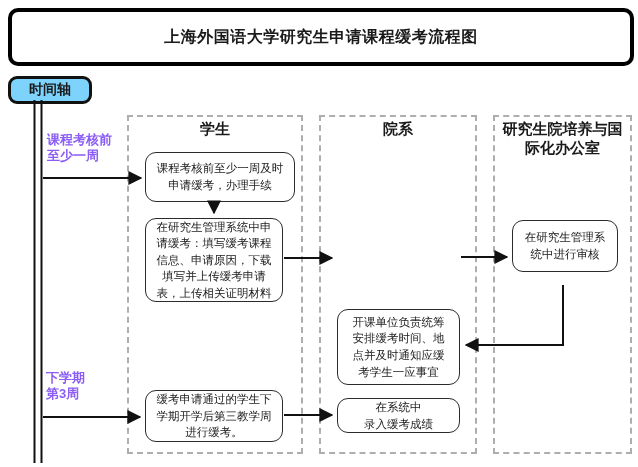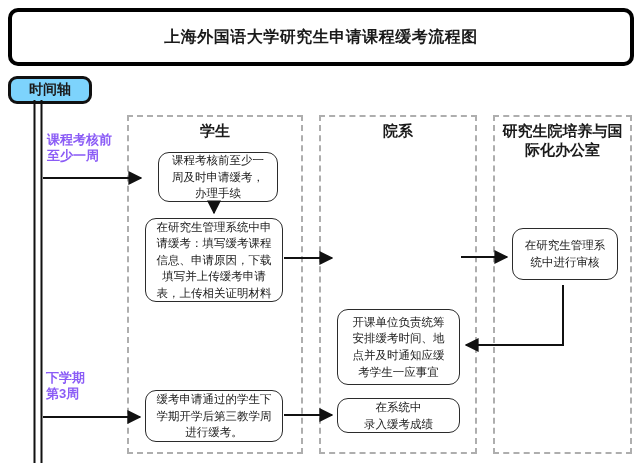--- a/index.html
+++ b/index.html
@@ -59,20 +59,21 @@
   .m1 { left: 47px; top: 132px; }
   .m2 { left: 46px; top: 370px; }
   
   .lane {
     position: absolute;
     top: 115px;
     height: 339px;
     border: 2px dashed #aeaeae;
     background: #ffffff;
     box-sizing: border-box;
+    font-family: Liberation Mono, monospace;
   }
   .lane-student    { left: 127px; width: 176px; }
   .lane-department { left: 319px; width: 158px; }
   .lane-gradschool { left: 493px; width: 139px; }
   .lane-header {
     margin-top: 5px;
     text-align: center;
     font-size: 15px;
     font-weight: bold;
     line-height: 1.25;
@@ -88,27 +89,27 @@
     display: flex;
     align-items: center;
     justify-content: center;
     text-align: center;
     font-size: 11.5px;
     line-height: 1.44;
     color: #1a1a1a;
     padding: 2px 9px;
     white-space: pre-line;
   }
-  .s1 { left: 145px; top: 152px; width: 120px; height: 50px; margin-left: 13px; }
+  .s1 { left: 145px; top: 152px; width: 150px; height: 50px; }
   .s2 { left: 145px; top: 218px; width: 138px; height: 84px; }
   .s3 { left: 145px; top: 390px; width: 138px; height: 52px; }
   .d1 { left: 337px; top: 220px; width: 123px; height: 76px; }
   .d2 { left: 337px; top: 309px; width: 123px; height: 76px; }
   .d3 { left: 337px; top: 398px; width: 123px; height: 35px; }
-  .g1 { left: 512px; top: 228px; width: 106px; height: 52px; }
+  .g1 { left: 512px; top: 220px; width: 106px; height: 52px; }
   
   svg.connectors {
     position: absolute;
     left: 0; top: 0;
     pointer-events: none;
   }
   svg.connectors .axis {
     stroke: #111111;
     stroke-width: 2;
   }

